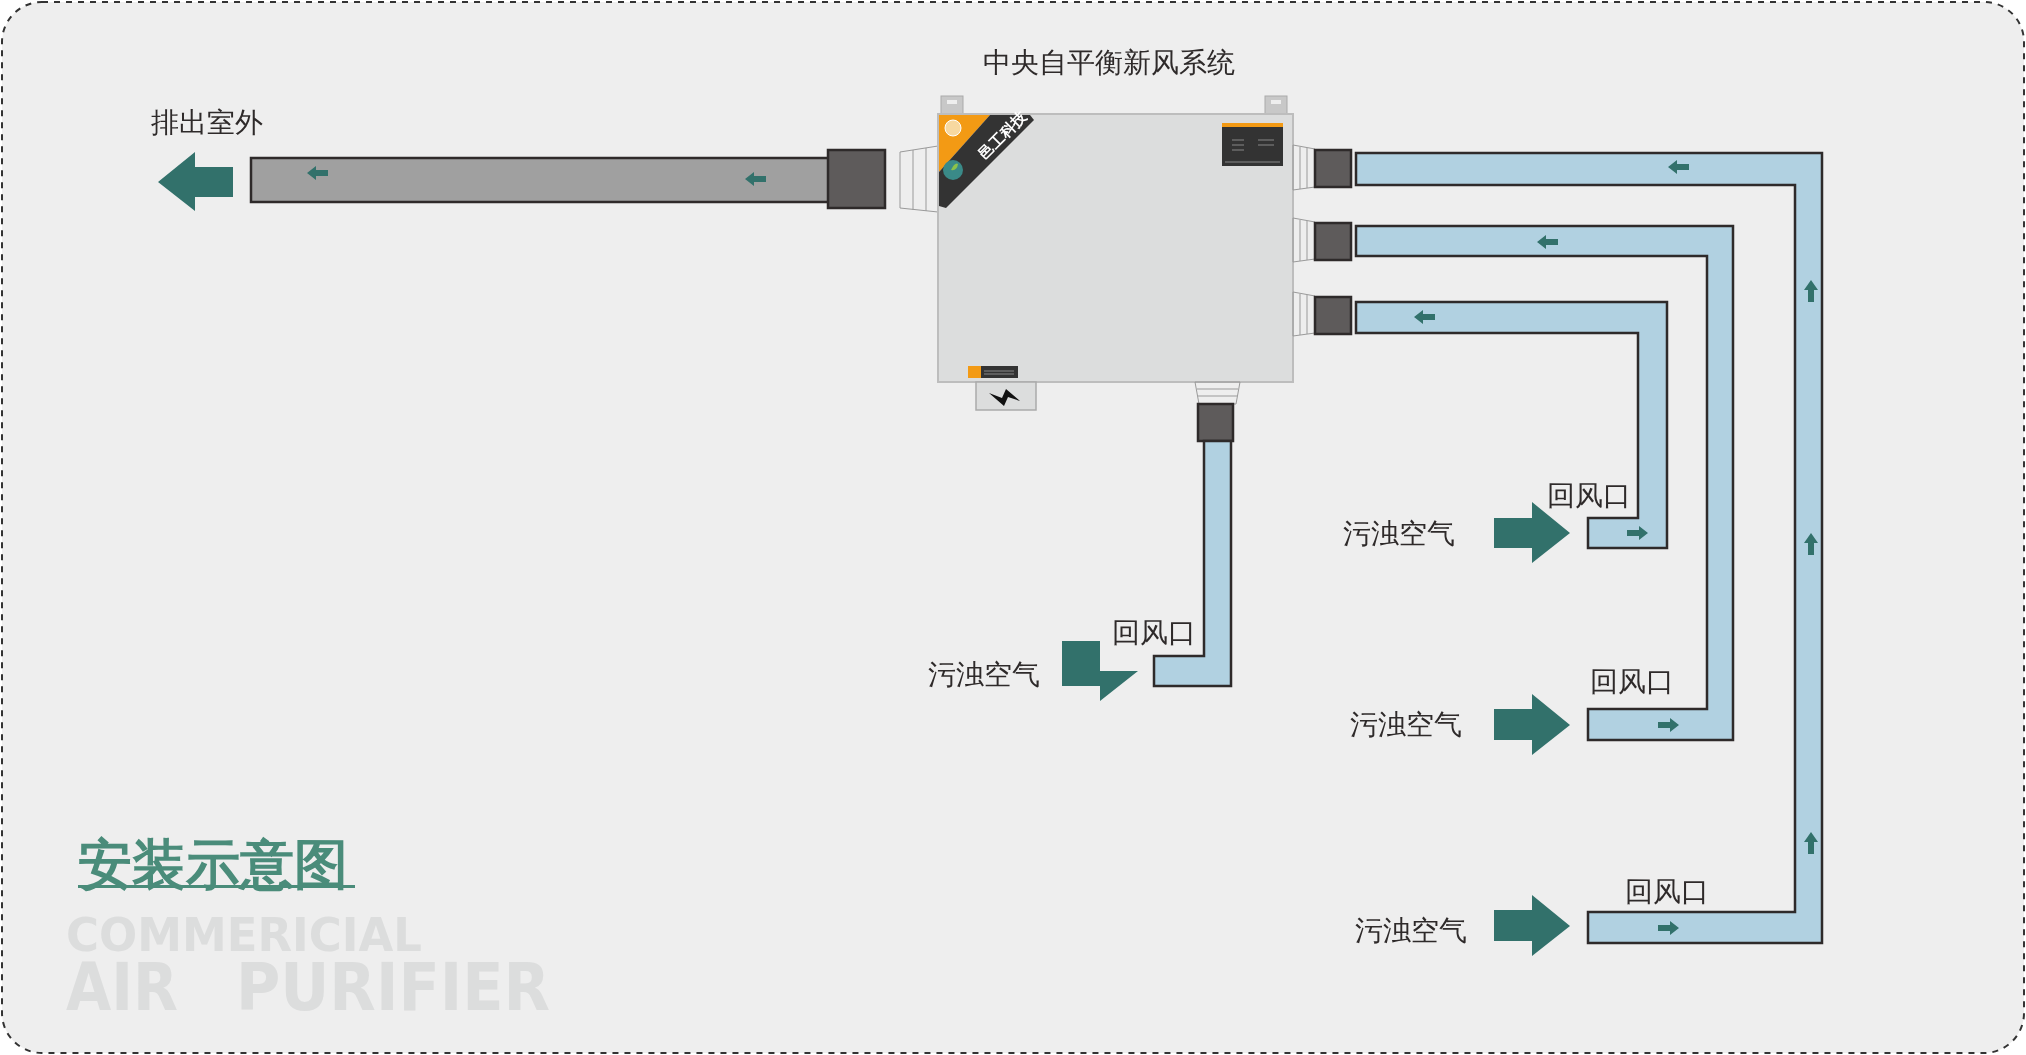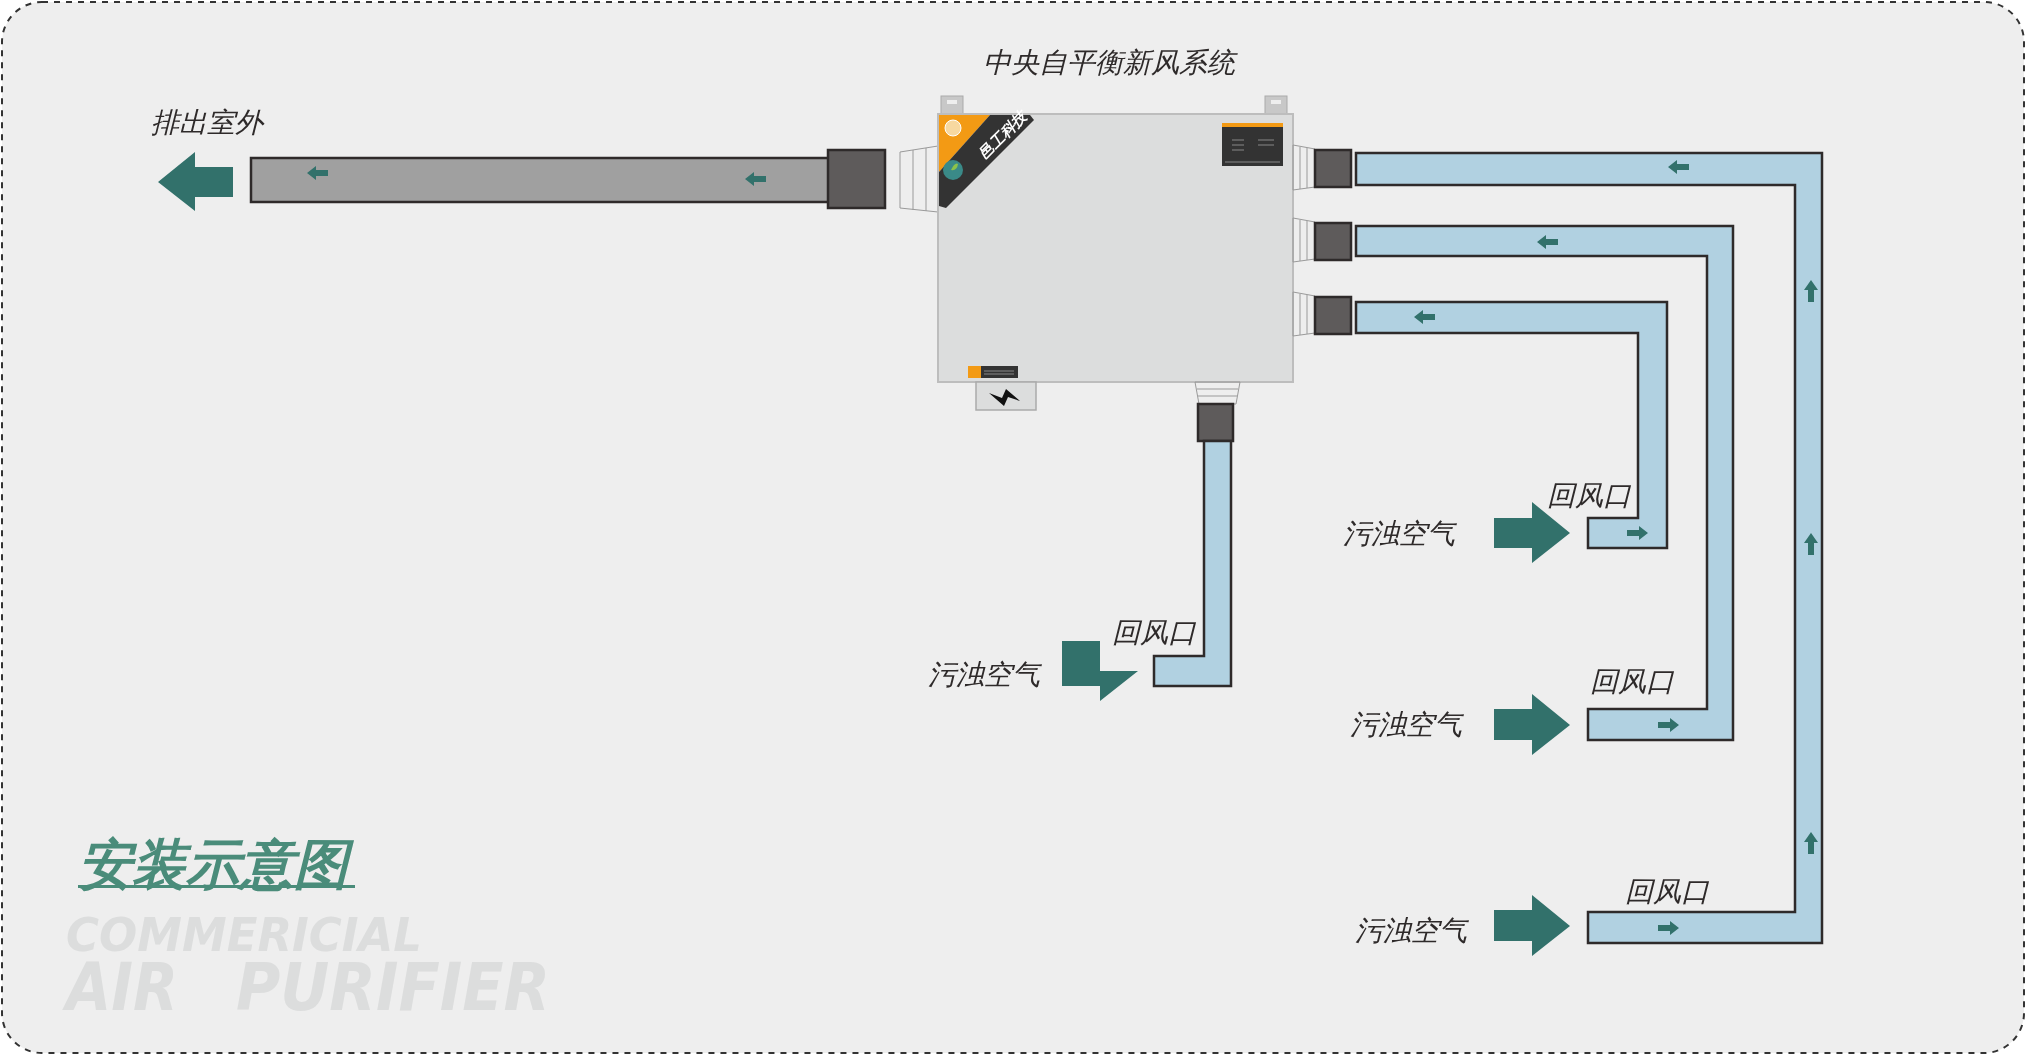--- a/index.html
+++ b/index.html
@@ -1,17 +1,17 @@
 <!DOCTYPE html>
 <html><head>
 <meta charset="utf-8">
 <style>
   html, body { margin:0; padding:0; background:#ffffff; }
   body { width:2026px; height:1055px; overflow:hidden; font-family:"DejaVu Sans", sans-serif; }
-  #stage { position:relative; width:2026px; height:1017px;font-style:italic; }
+  #stage { position:relative; width:2026px; height:1017px; }
   svg { position:absolute; left:0; top:0; }
   .lbl { font-family:"DejaVu Sans", sans-serif; fill:#2e2a2a; }
   .wm { font-family:"DejaVu Sans", sans-serif; font-weight:bold; fill:#dcdddd; }
   .title-main { font-family:"DejaVu Sans", sans-serif; font-weight:bold; fill:#4a8c7a; }
 </style>
 </head>
 <body>
 
 <div id="stage">
 <svg width="2026" height="1055" viewBox="0 0 2026 1055">

